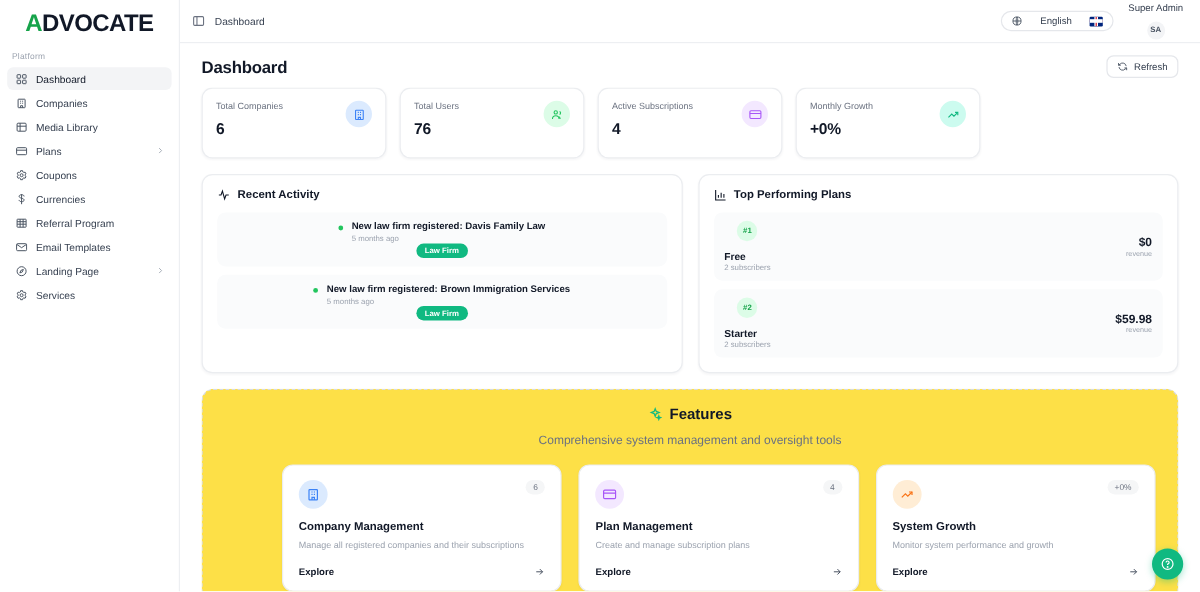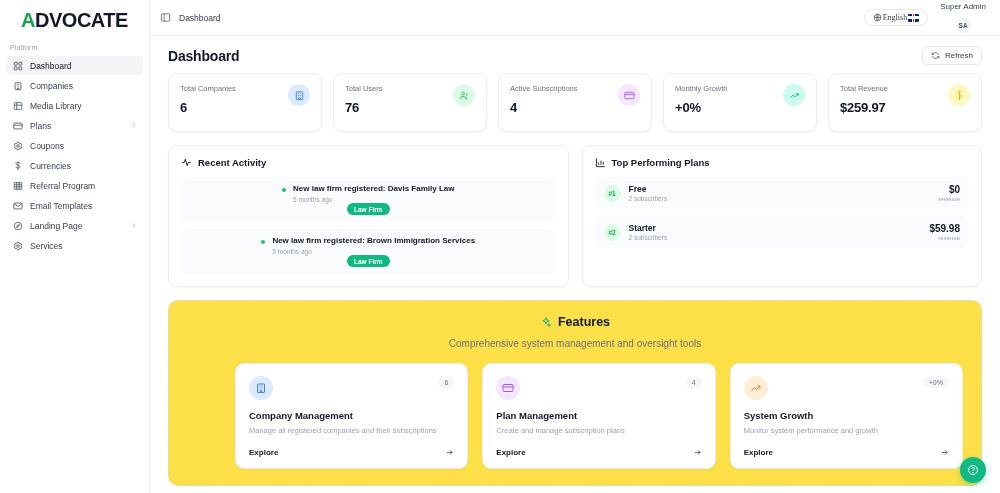--- a/index.html
+++ b/index.html
@@ -42,23 +42,23 @@
   .topbar {
     height: 36px; flex: 0 0 36px; border-bottom: 1px solid #edeff2;
     display: flex; align-items: center; justify-content: space-between;
     padding: 0 14px 0 10px; background: #fff;
   }
   .crumb { display: flex; align-items: center; gap: 8px; font-size: 8.5px; color: #374151; }
   .panel-ico { width: 11px; height: 11px; color: #6b7280; }
   .panel-ico svg { width: 11px; height: 11px; display: block; }
   .topbar-right { display: flex; align-items: center; gap: 12px; }
   .lang-pill {
-    display: flex; align-items: center; gap: 1px;
+    display: flex; align-items: center; gap: 15px;
     border: 1px solid #e5e7eb; border-radius: 999px;
-    padding: 3px 8px; font-size: 8px; color: #374151; background: #fff; cursor: pointer; font-family: Liberation Serif, serif;
+    padding: 3px 8px; font-size: 8px; color: #374151; background: #fff; cursor: pointer;
   }
   .lang-pill .globe { width: 9px; height: 9px; color: #4b5563; }
   .lang-pill .globe svg { width: 9px; height: 9px; display: block; }
   .flag { width: 11px; height: 8px; border-radius: 1px; position: relative; overflow: hidden; background: #00247d; display: inline-block; }
   .flag::before, .flag::after { content: ""; position: absolute; background: #fff; }
   .flag::before { left: 4px; top: 0; width: 3px; height: 100%; }
   .flag::after { top: 2.5px; left: 0; width: 100%; height: 3px; }
   .flag i { position: absolute; background: #cf142b; }
   .flag i.v { left: 4.7px; top: 0; width: 1.6px; height: 100%; }
   .flag i.h { top: 3.2px; left: 0; width: 100%; height: 1.6px; }
@@ -113,21 +113,21 @@
   .dot { width: 4px; height: 4px; border-radius: 50%; background: #22c55e; margin-top: 4px; flex: 0 0 4px; }
   .act-text { font-size: 8px; font-weight: 700; color: #111827; line-height: 1.25; }
   .act-time { font-size: 6.5px; color: #9ca3af; margin-top: 2px; }
   .badge { background: #10b981; color: #fff; font-size: 6.5px; font-weight: 600; border-radius: 999px; padding: 2.5px 7px; white-space: nowrap; }
 
   .plan-row {
     display: flex; align-items: center; justify-content: space-between;
     background: #fafbfc; border-radius: 7px; padding: 7px 9px; margin-bottom: 7px;
   }
   .plan-row:last-child { margin-bottom: 0; }
-  .plan-left { display: flex; align-items: center; gap: 8px; }
+  .plan-left { display: flex; align-items: center; gap: 8px; flex-direction: column; }
   .rank {
     width: 17px; height: 17px; border-radius: 50%; background: #dcfce7; color: #16a34a;
     font-size: 6.5px; font-weight: 700; display: flex; align-items: center; justify-content: center; flex: 0 0 17px;
   }
   .plan-name { font-size: 8.5px; font-weight: 700; color: #111827; }
   .plan-subs { font-size: 6.5px; color: #9ca3af; margin-top: 1px; }
   .plan-right { text-align: right; }
   .plan-rev { font-size: 10px; font-weight: 700; color: #111827; }
   .plan-rev-label { font-size: 6px; color: #9ca3af; margin-top: 1px; }
 
@@ -394,31 +394,20 @@
             <div class="stat-value">+0%</div>
           </div>
           <div class="stat-ico ico-emerald">
             <svg viewBox="0 0 24 24" fill="none" stroke="currentColor" stroke-width="2">
                 <path d="M3 17l6-6 4 4 7-7"></path>
                 <path d="M15 8h5v5"></path>
               </svg>
           </div>
         </div>
 
-        <div class="stat-card">
-          <div>
-            <div class="stat-label">Total Revenue</div>
-            <div class="stat-value">$259.97</div>
-          </div>
-          <div class="stat-ico ico-yellow">
-            <svg viewBox="0 0 24 24" fill="none" stroke="currentColor" stroke-width="2">
-                <path d="M12 2v20M17 6.5c0-2-2.2-3.5-5-3.5s-5 1.4-5 3.3 2 2.9 5 3.7 5 1.8 5 3.7-2.2 3.3-5 3.3-5-1.5-5-3.5"></path>
-              </svg>
-          </div>
-        </div>
 
       </section>
 
       <section class="panels">
 
         <div class="panel">
           <div class="panel-title">
             <span>
               <svg viewBox="0 0 24 24" fill="none" stroke="currentColor" stroke-width="2">
                   <path d="M3 12h4l2.5-7 4 14L16 12h5"></path>

